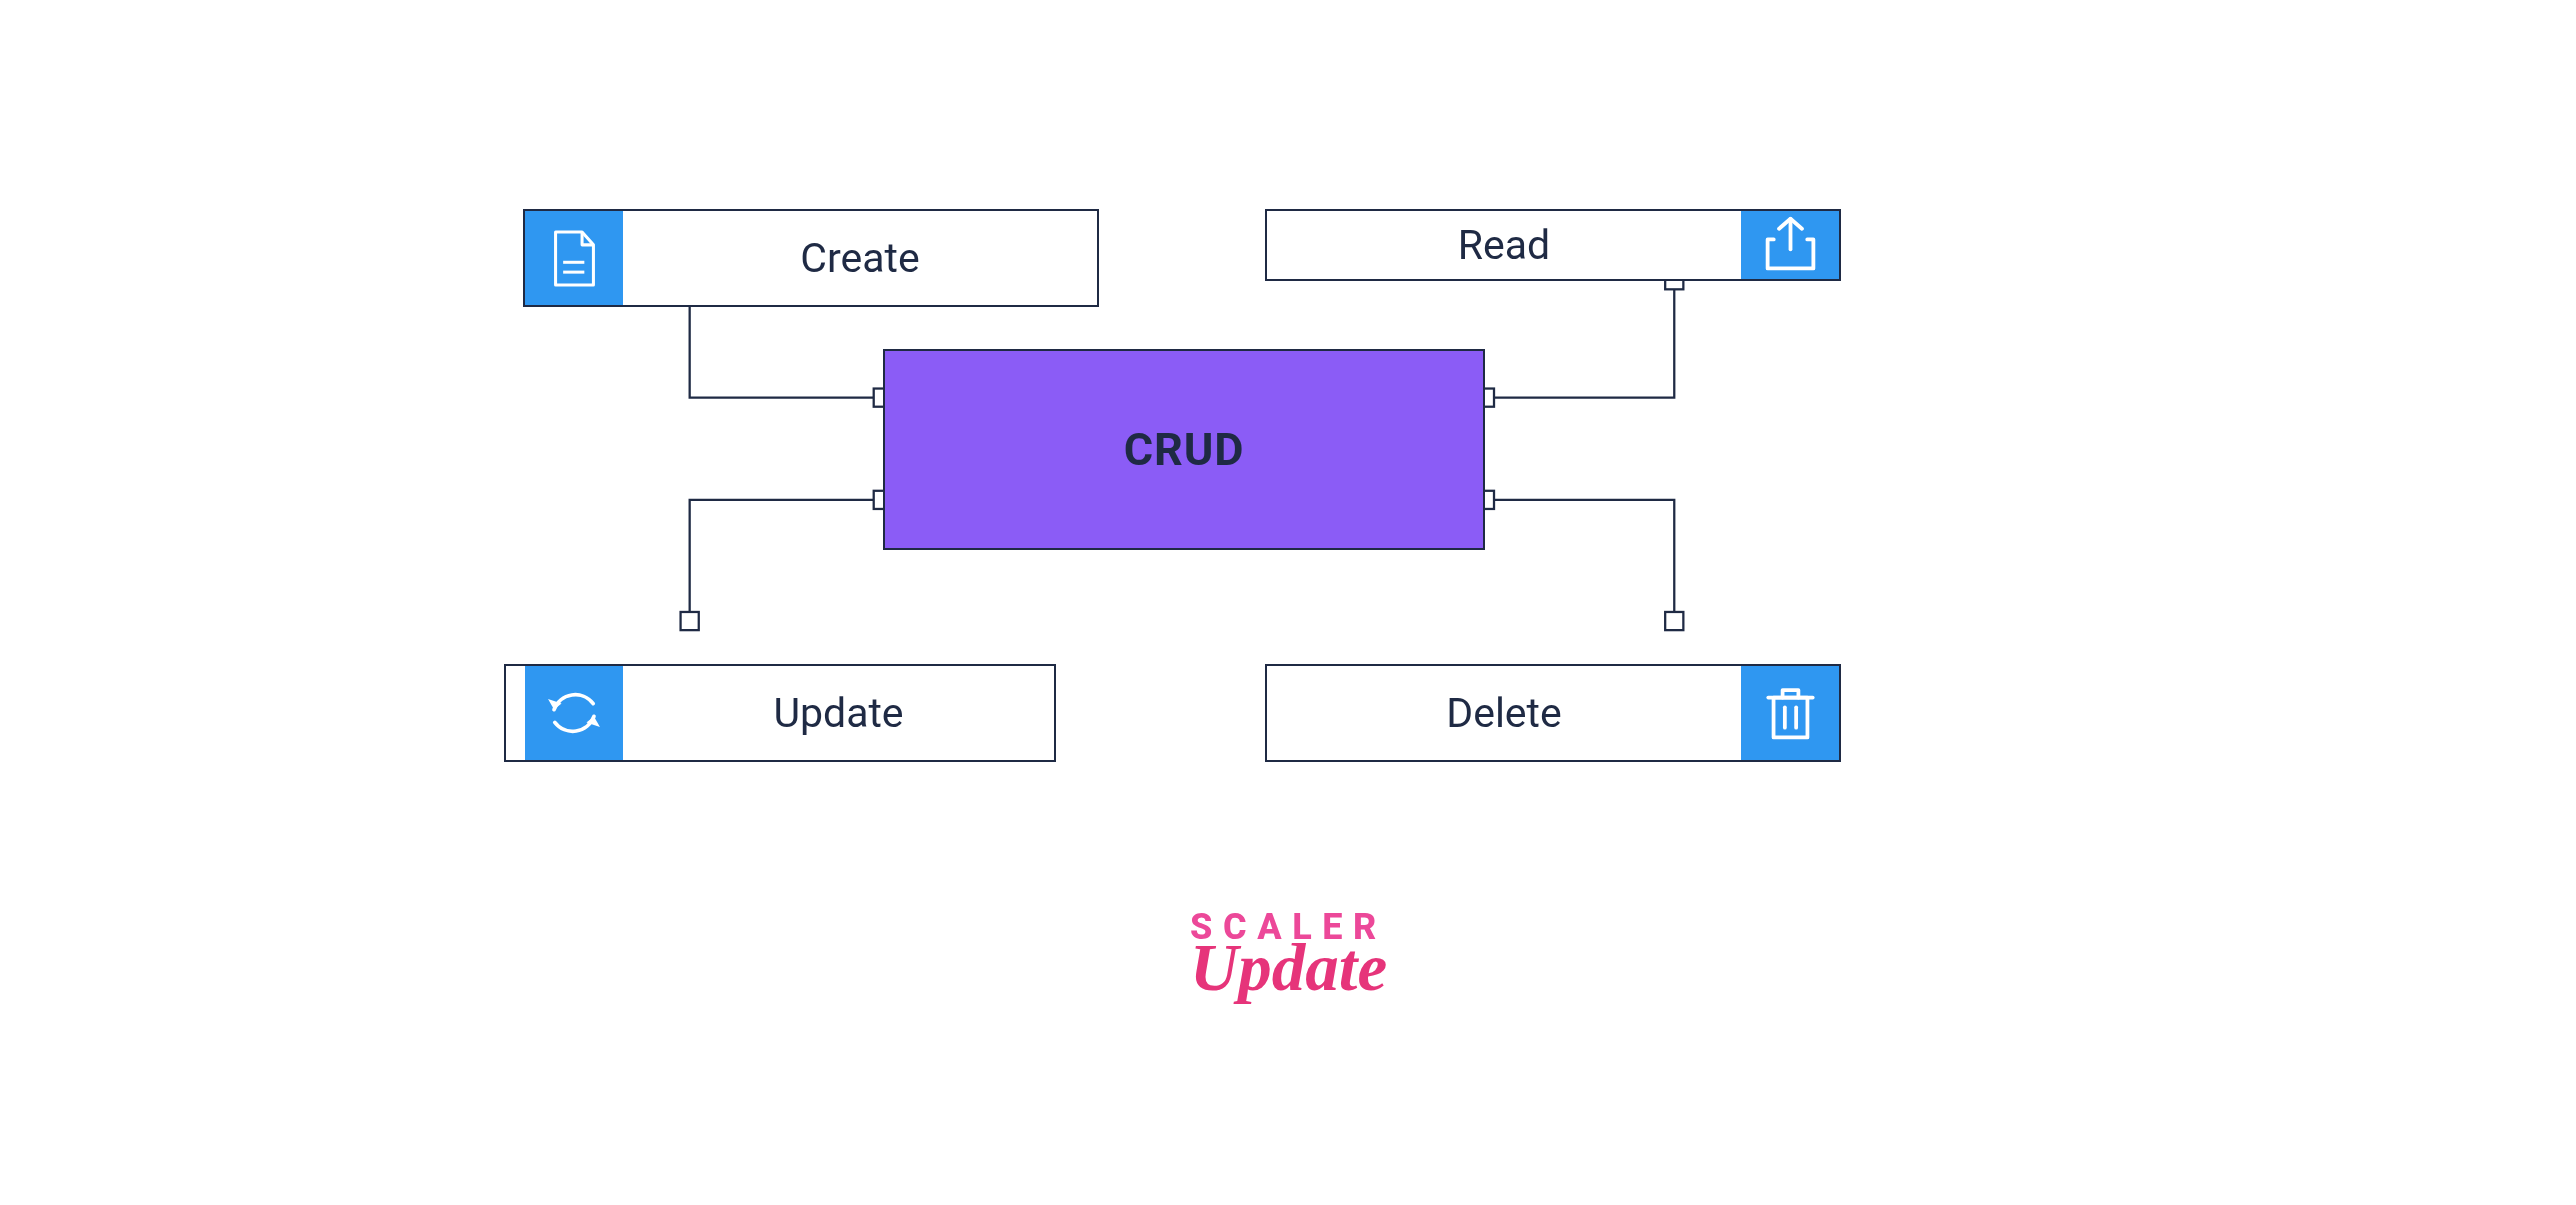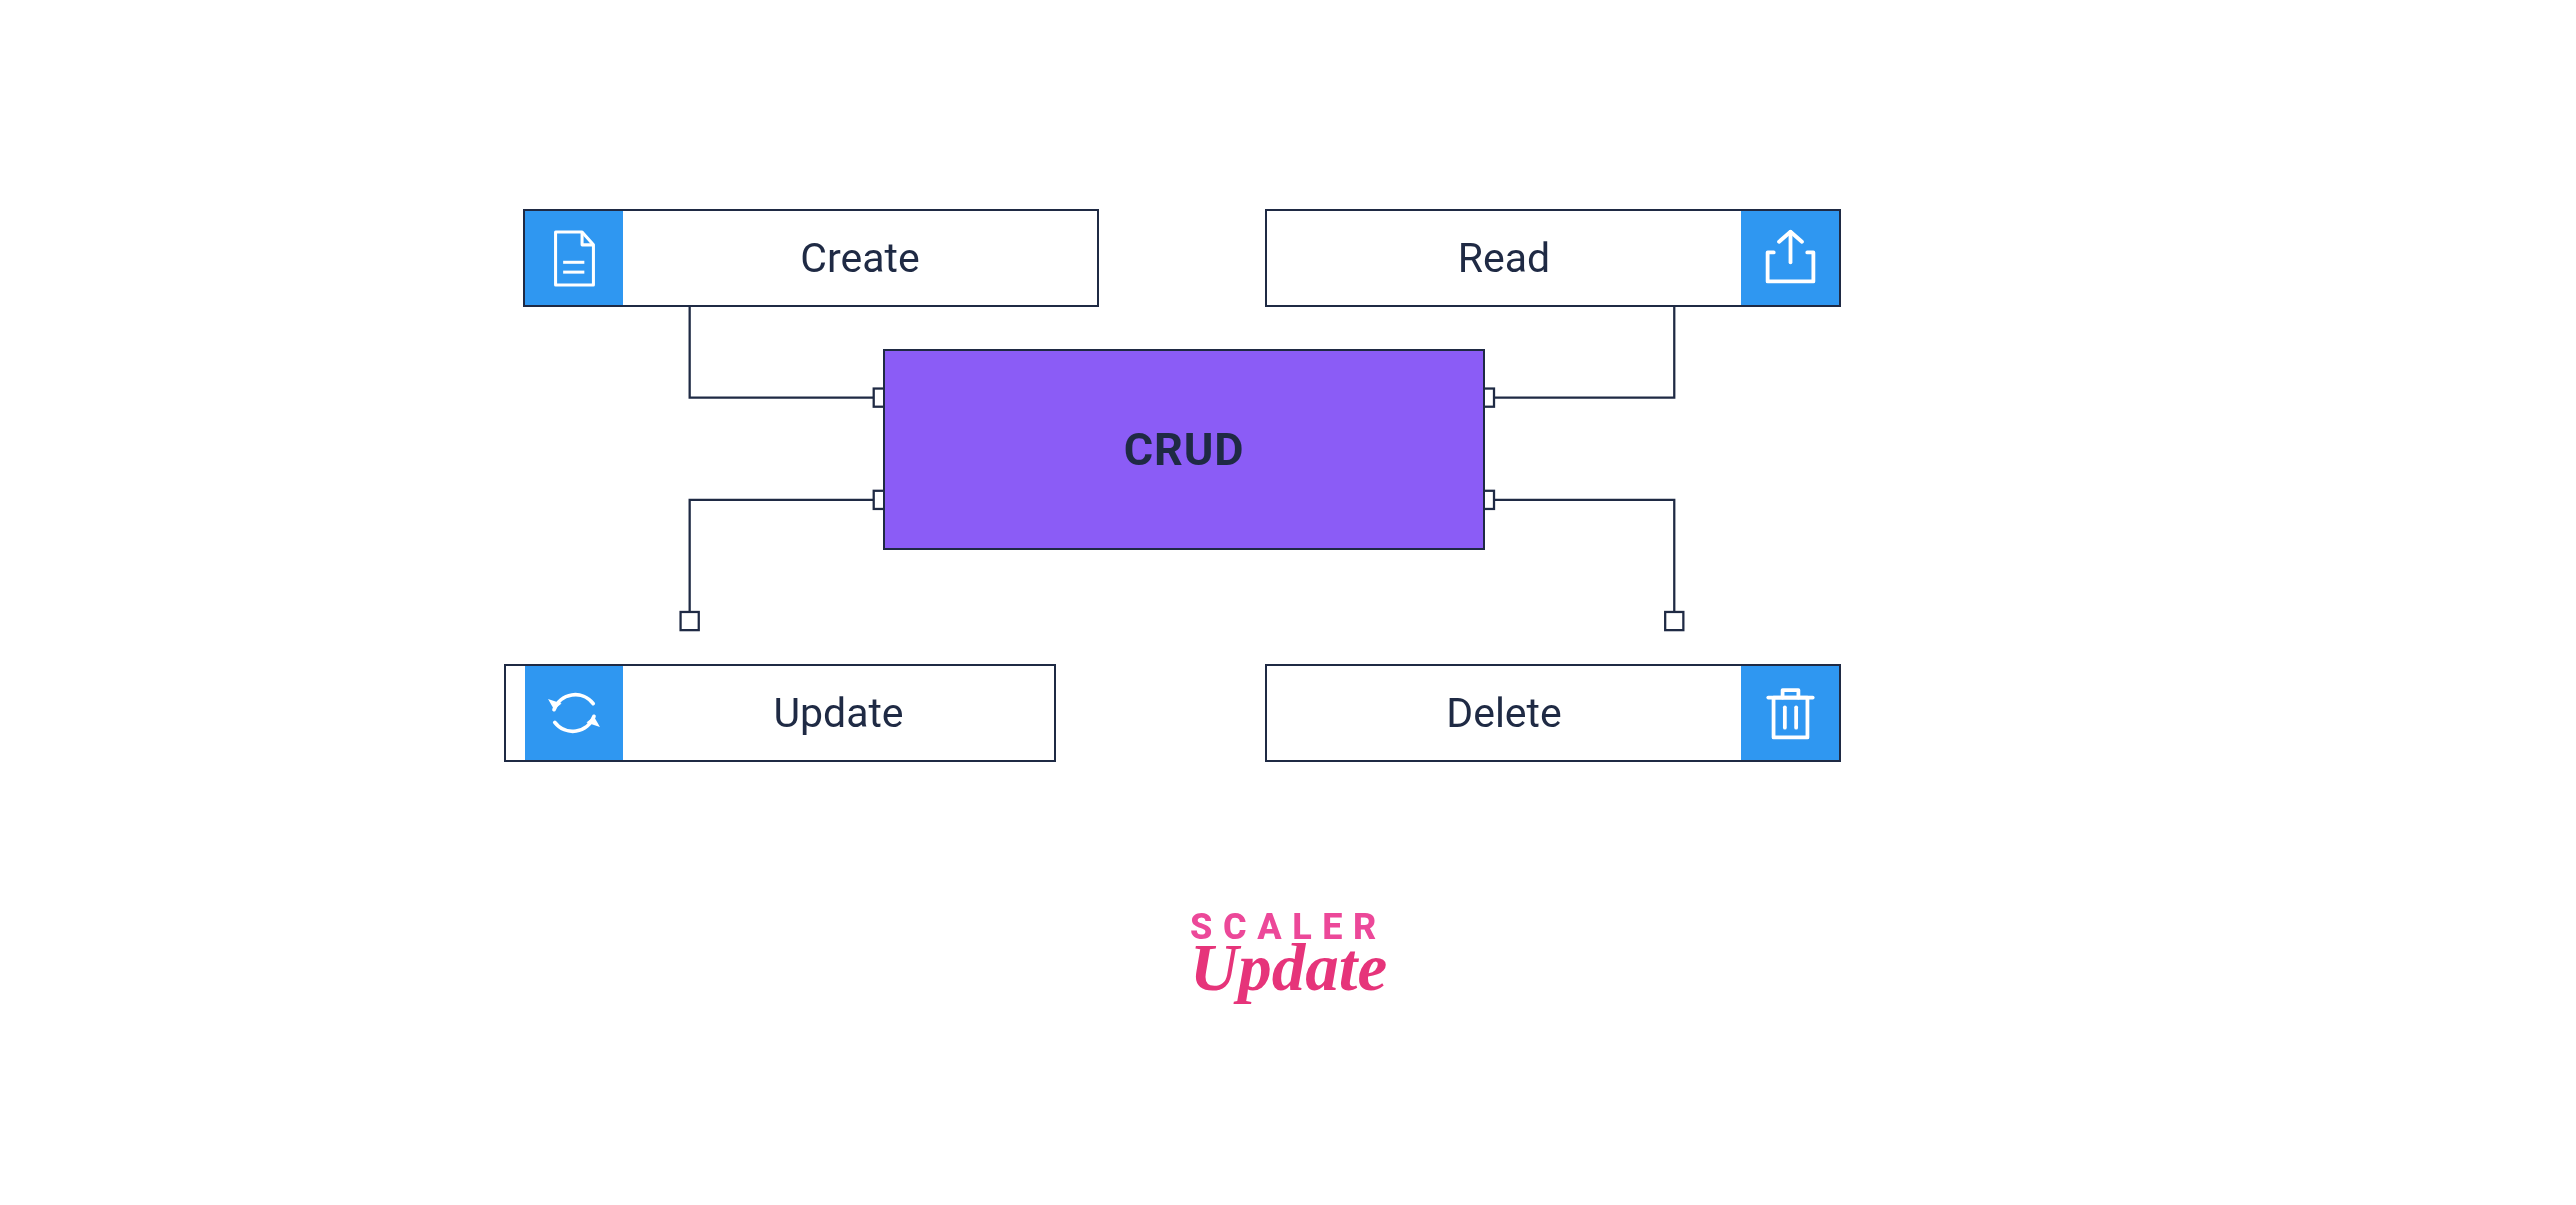--- a/index.html
+++ b/index.html
@@ -119,21 +119,21 @@
           <path d="M10 5 H45 L60 22 V75 H10 Z"></path>
           <path d="M45 5 V22 H60"></path>
           <line x1="20" y1="45" x2="48" y2="45"></line>
           <line x1="20" y1="58" x2="48" y2="58"></line>
         </g>
       </svg>
     </div>
     <div class="label-slot">Create</div>
   </div>
 
-  <div class="box" style="left:1265px; top:174px; width:576px; height:98px;">
+  <div class="box" style="left:1265px; top:174px; width:576px; height:72px;">
     <div class="label-slot">Read</div>
     <div class="icon-slot">
       <svg width="61" height="61" viewBox="0 0 80 80">
         <g fill="none" stroke="#ffffff" stroke-width="5" stroke-linecap="round" stroke-linejoin="round">
           <polyline points="25,18 40,5 55,18"></polyline>
           <line x1="40" y1="5" x2="40" y2="45"></line>
           <path d="M18 32 H10 V70 H70 V32 H62"></path>
         </g>
       </svg>
     </div>

